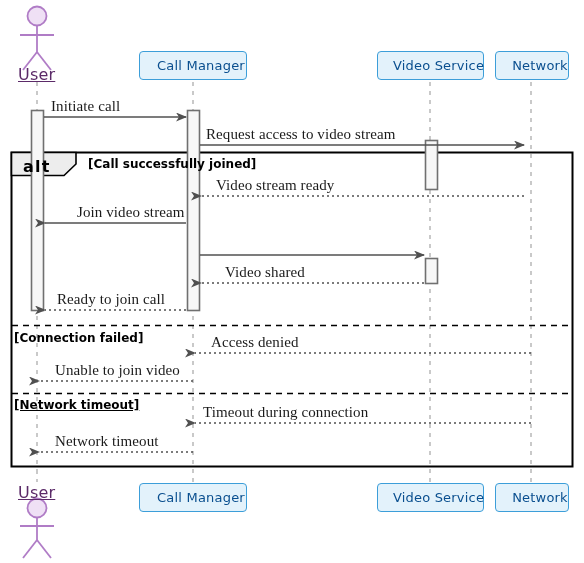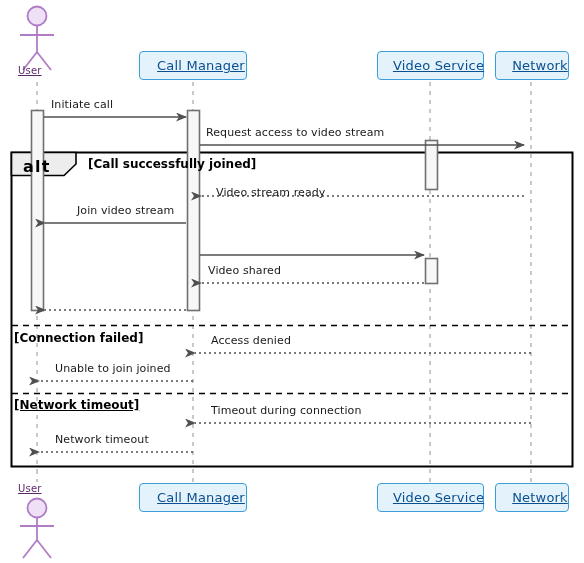--- a/index.html
+++ b/index.html
@@ -21,39 +21,39 @@
     position: absolute;
     box-sizing: border-box;
     background: #E3F2FB;
     border: 1px solid #3C9ED9;
     border-radius: 4px;
     display: flex; align-items: center; justify-content: center;
   }
   .lifeline-box span {
     color: #0A4F8F;
     font-size: 13px;
-    text-decoration: underline;
     white-space: nowrap;
     letter-spacing: 0.2px;
     margin-left: 16px;
   }
   .actor-label {
     position: absolute;
     color: #5B2A68;
-    font-size: 10px;
+    font-size: 16px;
     text-decoration: underline;
     white-space: nowrap;
     letter-spacing: 0.2px;
   }
   .msg {
     position: absolute;
-    font-size: 11px;
+    font-size: 15px;
     color: #1a1a1a;
     white-space: nowrap;
     letter-spacing: 0.1px;
+    font-family: Liberation Serif, serif;
   }
   .frag-op {
     position: absolute;
     font-size: 16px;
     font-weight: bold;
     color: #000;
     letter-spacing: 1.2px;
   }
   .guard {
     position: absolute;
@@ -167,21 +167,22 @@
   </div>
   <div class="actor-label" style="left:18px; top:483px;">User</div>
 
   <div class="frag-op" style="left:23px; top:157px;">alt</div>
   <div class="guard" style="left:88px; top:157px;">[Call successfully joined]</div>
   <div class="guard" style="left:14px; top:331px;">[Connection failed]</div>
   <div class="guard" style="left:14px; top:398px;text-decoration:underline;">[Network timeout]</div>
 
   <div class="msg" style="left:51px;  top:98px;">Initiate call</div>
   <div class="msg" style="left:206px; top:126px;">Request access to video stream</div>
-  <div class="msg" style="left:216px; top:177px;margin-top:9px;">Video stream ready</div>
+  <div class="msg" style="left:216px; top:177px;">Video stream ready</div>
   <div class="msg" style="left:57px;  top:204px;margin-left:20px;">Join video stream</div>
-  <div class="msg" style="left:208px; top:264px;">Video shared</div>
+  <div class="msg" style="left:225px; top:264px;">Video shared</div>
+  <div class="msg" style="left:57px;  top:291px;">Ready to join call</div>
   <div class="msg" style="left:211px; top:334px;">Access denied</div>
-  <div class="msg" style="left:55px;  top:362px;">Unable to join joined</div>
-  <div class="msg" style="left:211px; top:404px;">Timeout during connection</div>
+  <div class="msg" style="left:55px;  top:362px;">Unable to join video</div>
+  <div class="msg" style="left:203px; top:404px;">Timeout during connection</div>
   <div class="msg" style="left:55px;  top:433px;">Network timeout</div>
 
 </div>
 
 </body></html>

